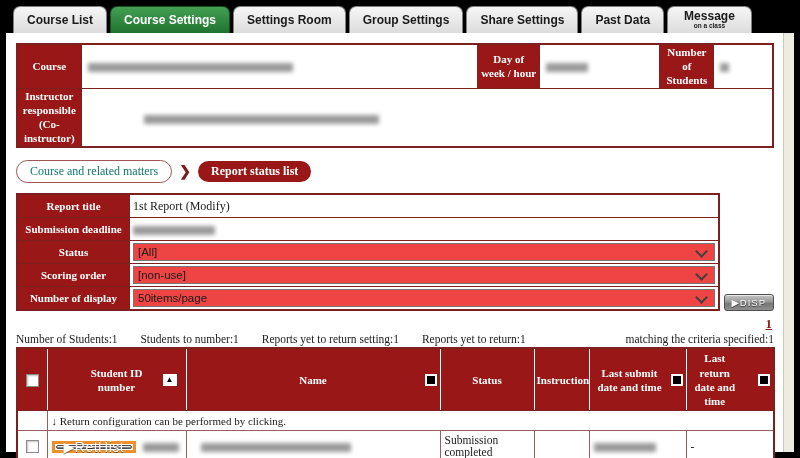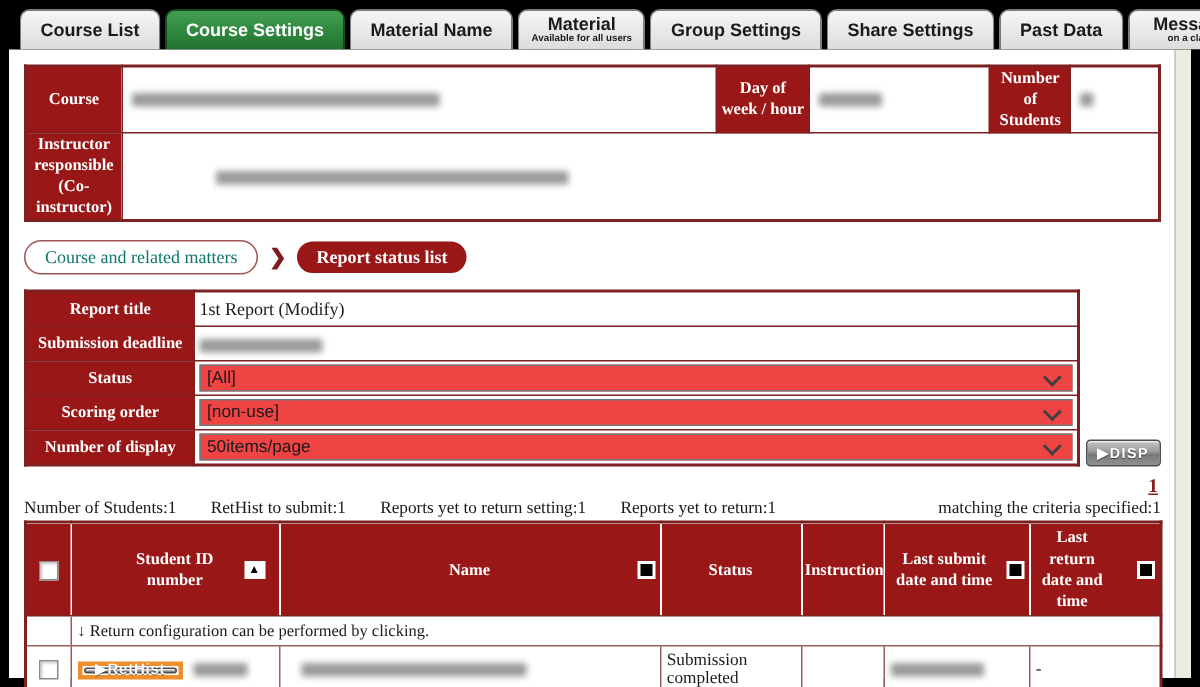--- a/index.html
+++ b/index.html
@@ -50,21 +50,21 @@
           border:1px solid #777;font-family:"Liberation Sans",sans-serif;font-size:11.5px;
           padding:2px 4px 0 4px;cursor:pointer;}
   .select .chev{position:absolute;right:8px;top:3px;width:7px;height:7px;
                 border-right:2px solid #3f3f3f;border-bottom:2px solid #3f3f3f;
                 transform:rotate(45deg);}
 
   
   .gbtn{display:inline-flex;align-items:center;justify-content:center;
         background:linear-gradient(180deg,#c6c6c6 0%,#9d9d9d 42%,#777 58%,#909090 100%);
         border:1px solid #4e4e4e;border-radius:3px;color:#fff;
-        font-family:"Liberation Sans",sans-serif;font-weight:bold;font-size:10px;
+        font-family:"Liberation Sans",sans-serif;font-weight:normal;font-size:10px;
         padding:2px 9px;cursor:pointer;box-shadow:inset 0 1px 0 #e9e9e9;
         text-shadow:0 1px 0 rgba(0,0,0,.5);white-space:nowrap;}
   .disp{position:absolute;right:0;bottom:0;font-size:9.5px;letter-spacing:1px;padding:2px 7px;}
 
   .pagerow{text-align:right;font-size:13px;padding-right:2px;}
   .pagelink{color:#8b1a1a;font-weight:bold;text-decoration:underline;cursor:pointer;}
 
   .summary{display:flex;justify-content:space-between;font-size:11.5px;margin:1px 0 2px;}
   .sitems span{margin-right:20px;}
 
@@ -80,39 +80,35 @@
   .cb{display:inline-block;box-sizing:border-box;width:13px;height:13px;background:#fff;
       border:1px solid #8b8b8b;box-shadow:inset 1px 1px 2px #c4c4c4;vertical-align:middle;cursor:pointer;}
   .cbf{position:absolute;right:3px;top:50%;transform:translateY(-50%);width:12px;height:12px;
        background:#fff;cursor:pointer;}
   .cbf::after{content:"";position:absolute;left:2px;top:2px;right:2px;bottom:2px;background:#000;}
   .sortbox{position:absolute;right:9px;top:50%;transform:translateY(-50%);width:14px;height:12px;
            background:#fff;color:#000;font-size:8px;line-height:12px;text-align:center;cursor:pointer;}
   .hwrap{display:inline-block;max-width:72px;}
 
   .hl{display:inline-block;border:3px solid #ee8f2b;padding:1px;line-height:0;vertical-align:middle;}
-  .rethist{font-size:10px;padding:1px 7px;letter-spacing:0.5px;}
+  .rethist{font-size:14px;padding:1px 7px;letter-spacing:0.5px;}
 </style>
 </head>
 <body>
 
 <div class="tabbar">
   <div class="tab">
       <span>Course List</span>
     </div>
   <div class="tab active">
       <span>Course Settings</span>
     </div>
   <div class="tab">
-      <span>Material Name</span>
-    </div>
-  <div class="tab" style="padding:0 8px;">
-    <span>Material</span>
-    <span class="sub">Available for all users</span>
-  </div>
+      <span>Settings Room</span>
+    </div>
   <div class="tab">
       <span>Group Settings</span>
     </div>
   <div class="tab">
       <span>Share Settings</span>
     </div>
   <div class="tab">
       <span>Past Data</span>
     </div>
   <div class="tab" style="padding:0 16px;">
@@ -199,21 +195,21 @@
     <span class="gbtn disp">▶DISP</span>
   </div>
 
   <div class="pagerow" style="margin-top:5px">
     <span class="pagelink">1</span>
   </div>
 
   <div class="summary">
     <span class="sitems">
       <span>Number of Students:1</span>
-      <span>RetHist to submit:1</span>
+      <span>Students to number:1</span>
       <span>Reports yet to return setting:1</span>
       <span>Reports yet to return:1</span>
     </span>
     <span>matching the criteria specified:1</span>
   </div>
 
   <table class="results">
     <colgroup>
         <col style="width:30px">
         <col style="width:139px">

